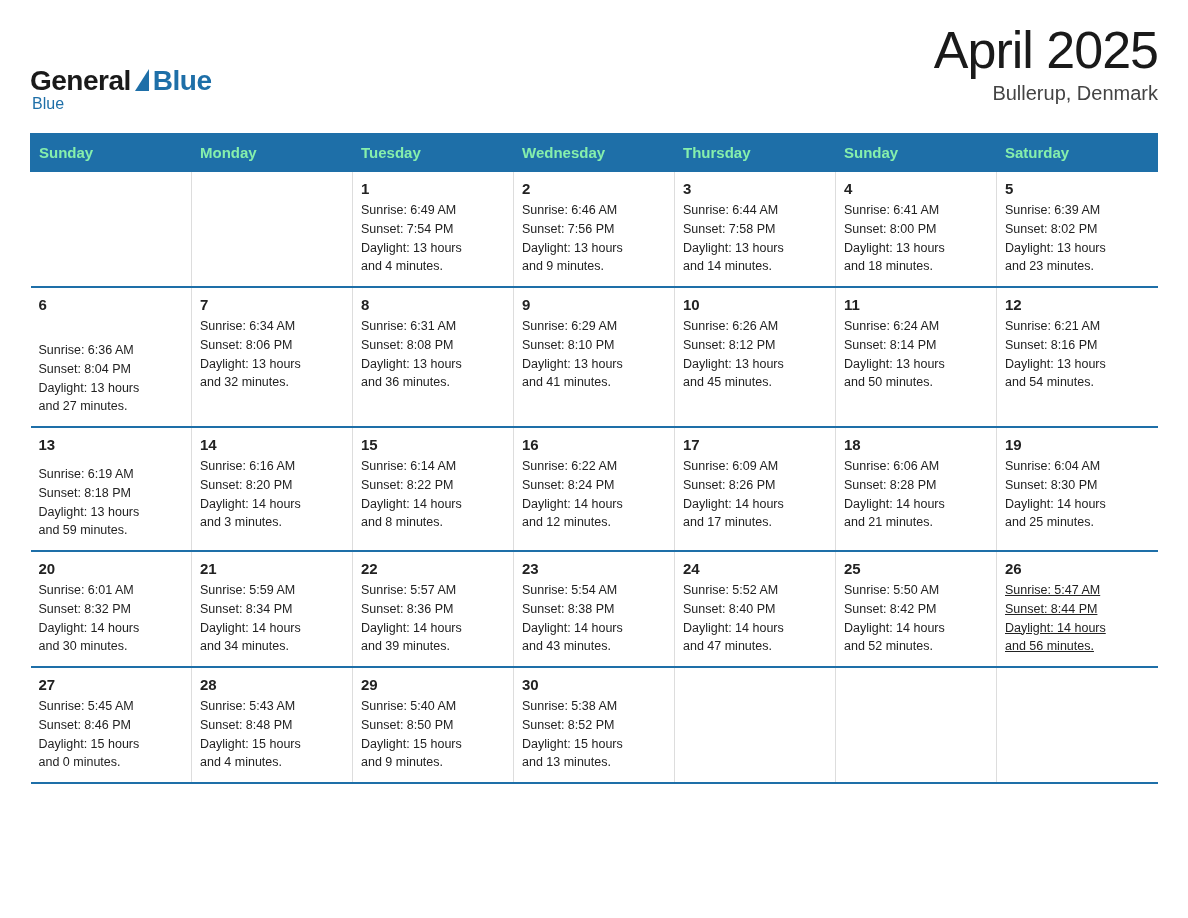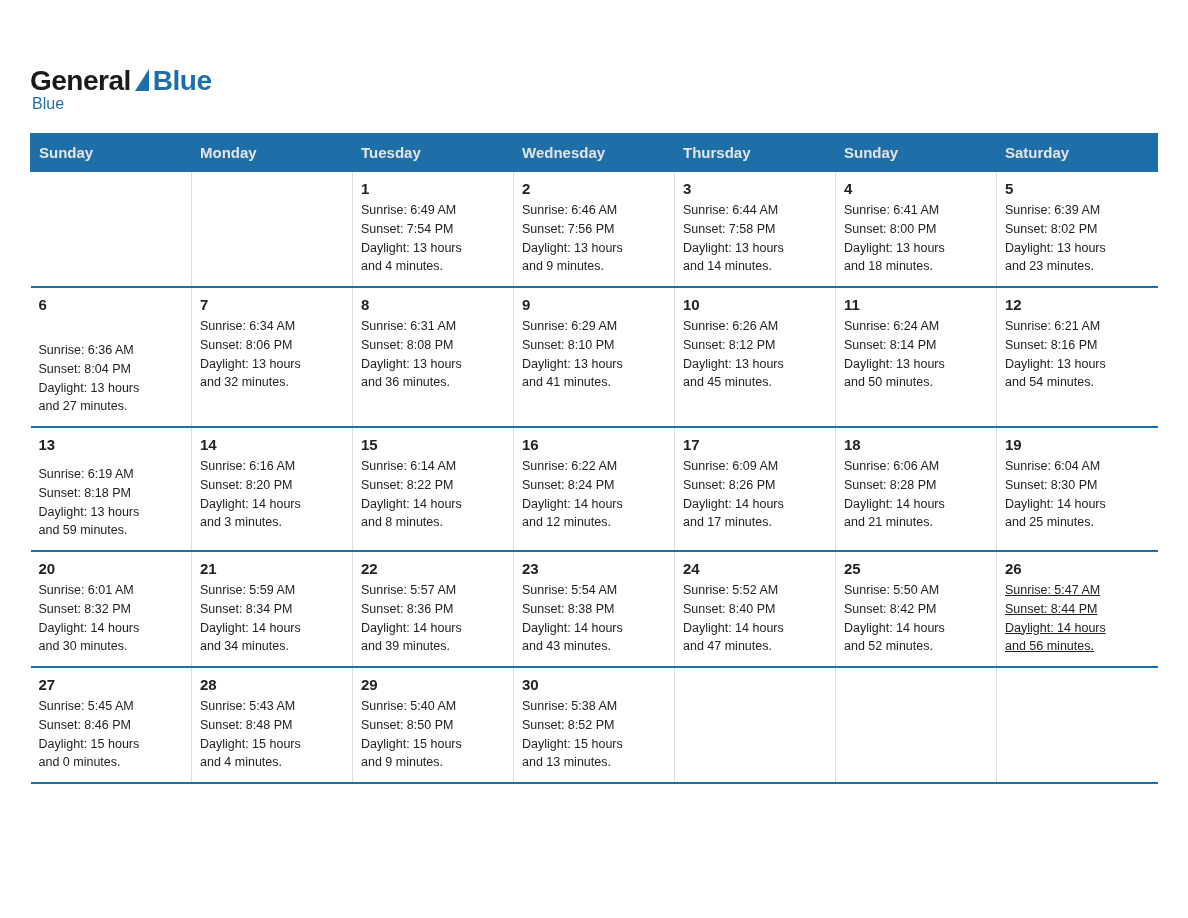--- a/index.html
+++ b/index.html
@@ -67,21 +67,21 @@
       color: #444;
       margin-top: 2px;
     }
     table {
       width: 100%;
       border-collapse: collapse;
       table-layout: fixed;
     }
     thead tr th {
       background-color: #1e6fa8;
-      color: #e5e5e5;
+      color: #86efac;
       padding: 10px 8px;
       font-size: 15px;
       font-weight: bold;
       text-align: left;
       border: 1px solid #1e6fa8;
     }
     tbody tr {
       border-bottom: 2px solid #1e6fa8;
     }
     tbody tr td {
@@ -114,20 +114,24 @@
 
 <div class="header">
   <div class="logo">
     <div class="logo-top">
       <span class="logo-general">General</span>
       <div class="logo-triangle"></div>
       <span class="logo-blue">Blue</span>
     </div>
     <span class="logo-line2">Blue</span>
   </div>
+  <div class="title-block">
+    <div class="main-title">April 2025</div>
+    <div class="subtitle">Bullerup, Denmark</div>
+  </div>
 </div>
 
 <table>
   <thead>
     <tr>
     <th>Sunday</th>
         <th>Monday</th>
         <th>Tuesday</th>
         <th>Wednesday</th>
         <th>Thursday</th>

